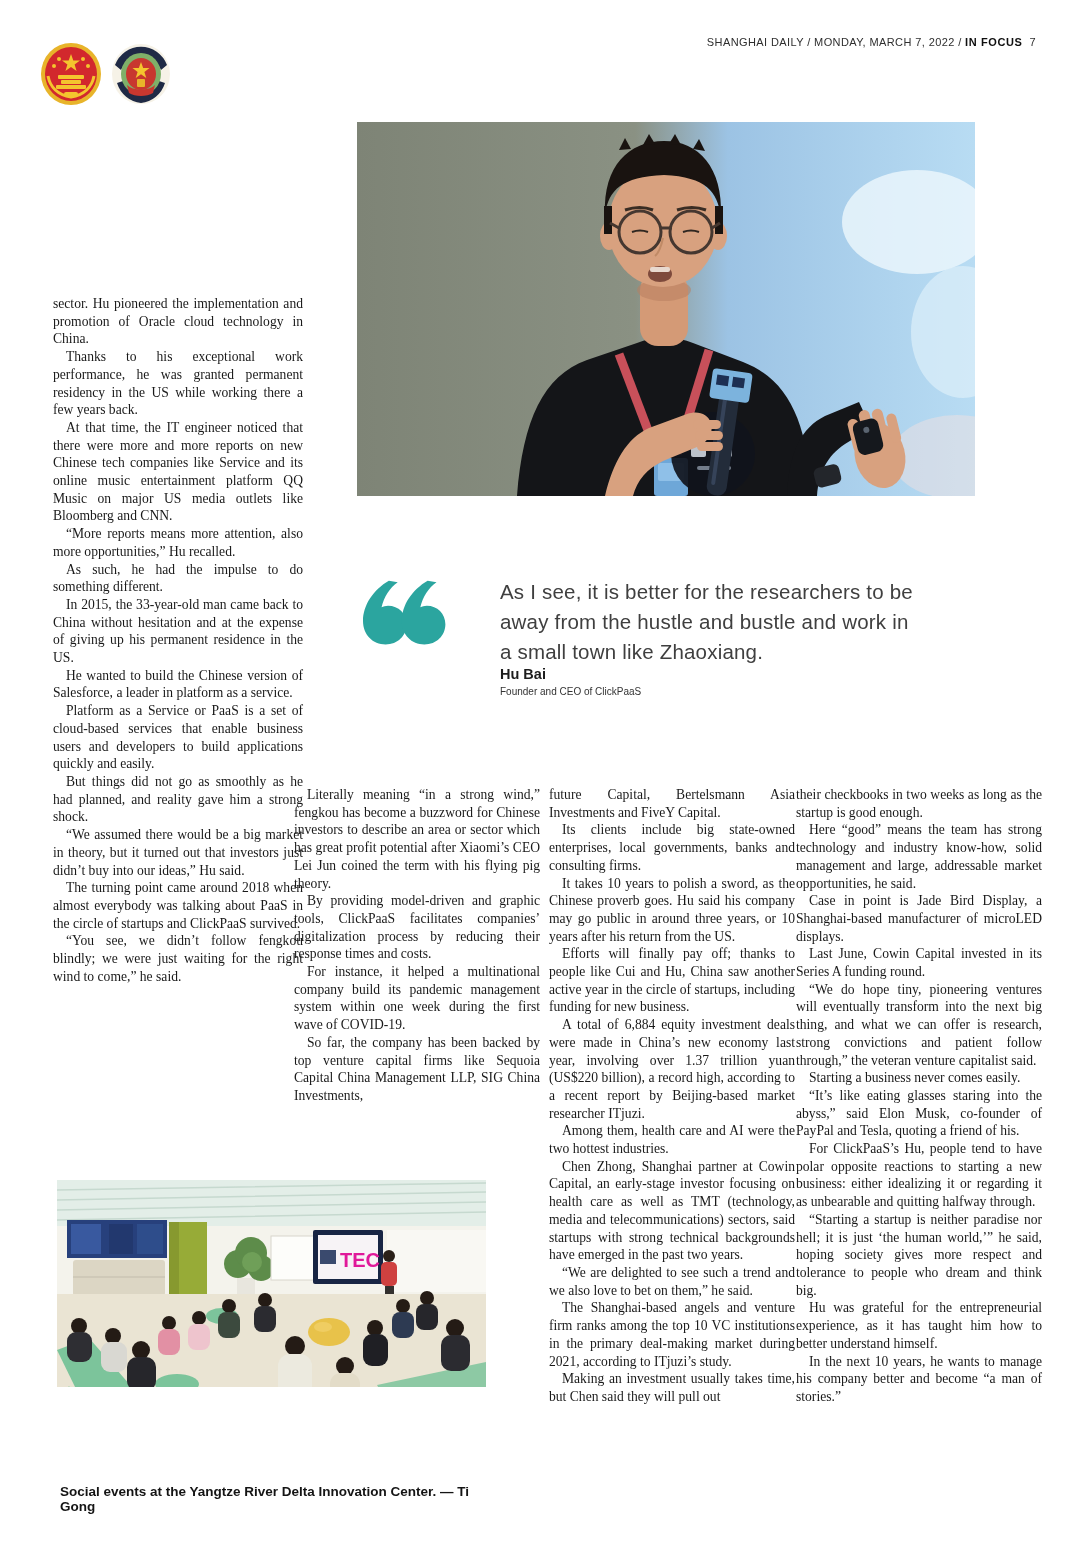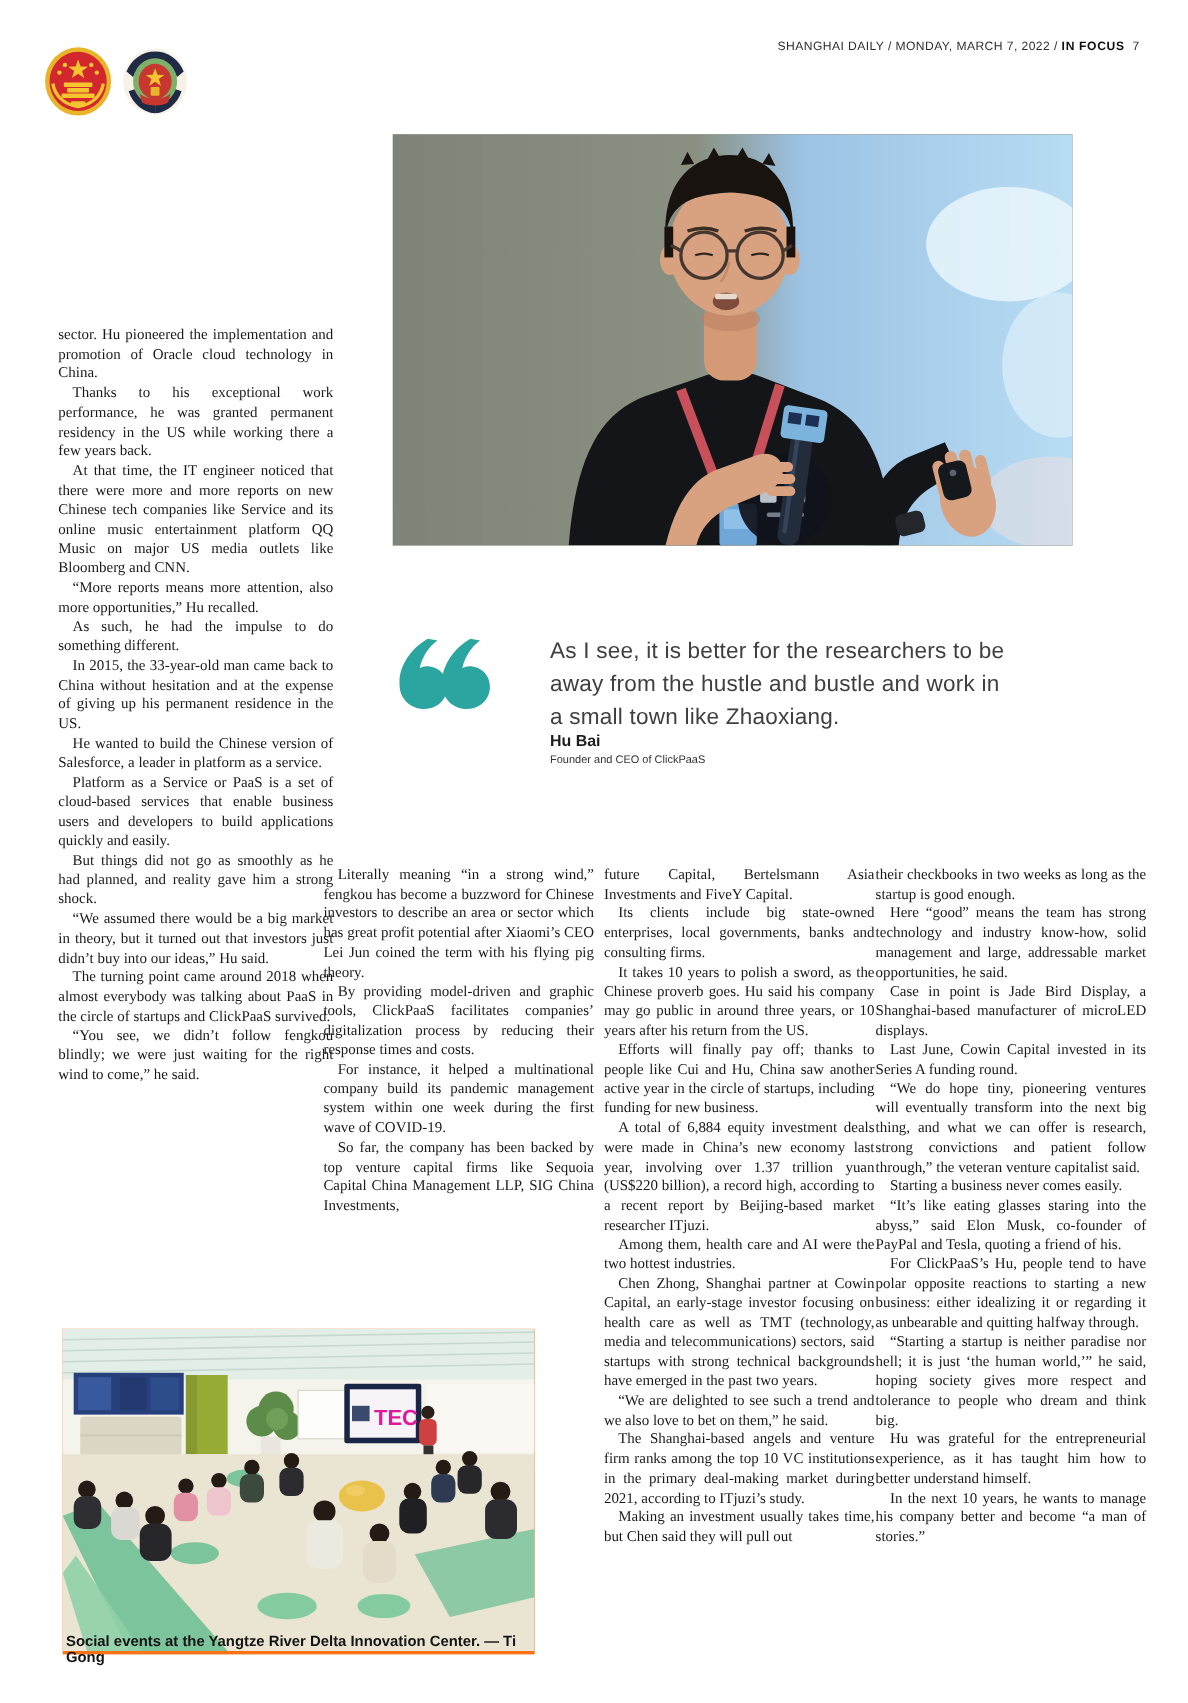--- a/index.html
+++ b/index.html
@@ -30,21 +30,21 @@
   .col{position:absolute;width:250px;font-size:13.6px;line-height:17.7px;color:#191919;
     text-align:justify;}
   .col p{margin:0;text-indent:13px;}
   .col[data-first-noindent] p:first-child{text-indent:0;}
   .col1{left:38px;top:295px;margin-left:15px;}
   .col2{left:294px;top:786px;width:246px;}
   .col3{left:549px;top:786px;width:246px;}
   .col4{left:796px;top:786px;width:246px;}
 
   
-  .audience-photo{position:absolute;left:57px;top:1208px;width:429px;height:296px;overflow:hidden;background:#f97316;}
+  .audience-photo{position:absolute;left:57px;top:1180px;width:429px;height:207px;overflow:hidden;background:#f0abfc;}
   .photo-caption{position:absolute;left:60px;top:1484px;width:440px;font-family:"Liberation Sans",sans-serif;
     font-weight:bold;font-size:13.5px;color:#141414;}
 </style>
 </head>
 <body>
 
 <div class="page">
 
   <div class="masthead">
     <span>SHANGHAI DAILY / MONDAY, MARCH 7, 2022 / </span><span class="section">IN FOCUS</span><span class="pagenum">7</span>

